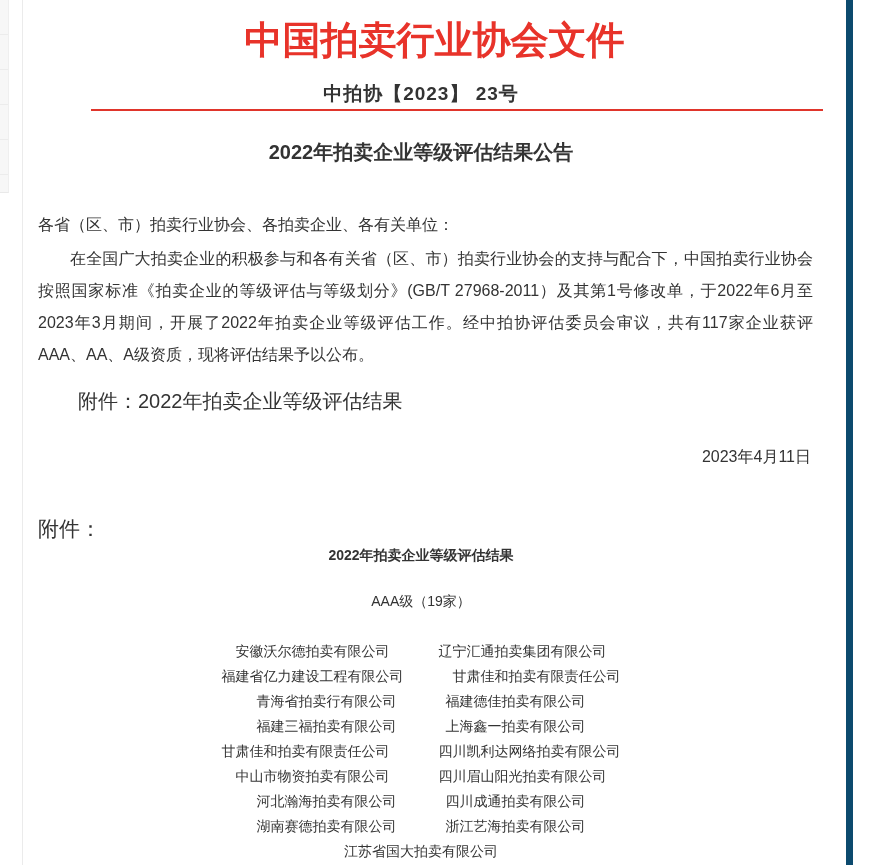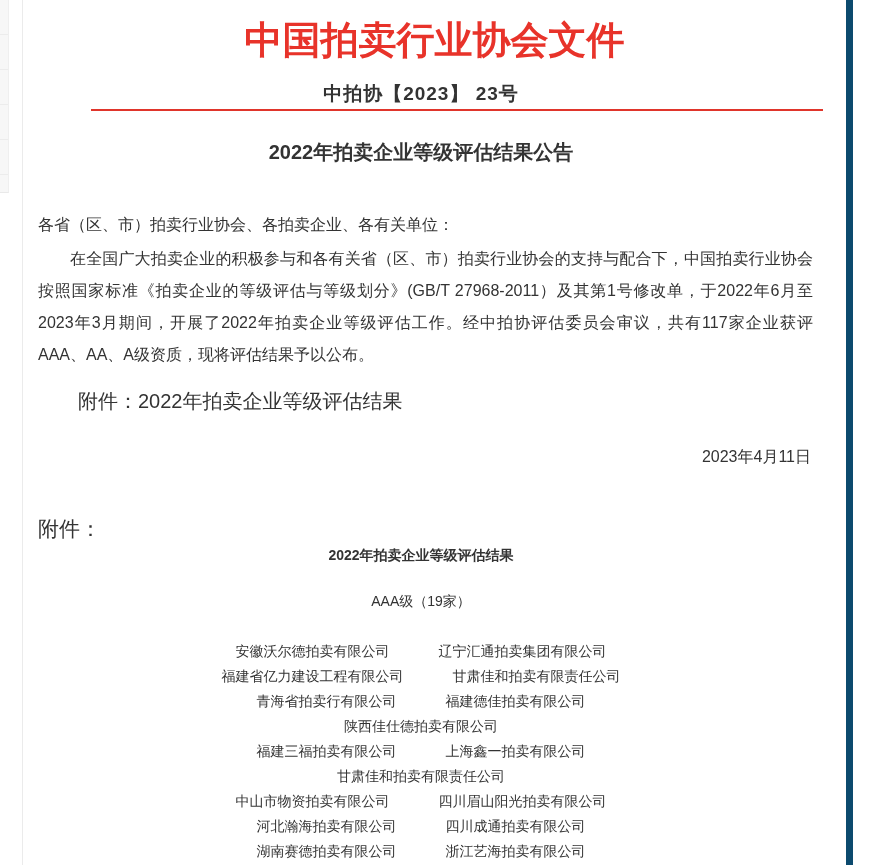--- a/index.html
+++ b/index.html
@@ -151,30 +151,30 @@
     <span>福建省亿力建设工程有限公司</span>
     <span>甘肃佳和拍卖有限责任公司</span>
   </div>
 
   <div class="company-row">
     <span>青海省拍卖行有限公司</span>
     <span>福建德佳拍卖有限公司</span>
   </div>
 
   <div class="company-row">
-    <span>陕西佳仕德拍卖有限公司</span>
   </div>
 
   <div class="company-row">
     <span>福建三福拍卖有限公司</span>
     <span>上海鑫一拍卖有限公司</span>
   </div>
 
   <div class="company-row">
     <span>甘肃佳和拍卖有限责任公司</span>
+    <span>四川凯利达网络拍卖有限公司</span>
   </div>
 
   <div class="company-row">
     <span>中山市物资拍卖有限公司</span>
     <span>四川眉山阳光拍卖有限公司</span>
   </div>
 
   <div class="company-row">
     <span>河北瀚海拍卖有限公司</span>
     <span>四川成通拍卖有限公司</span>

